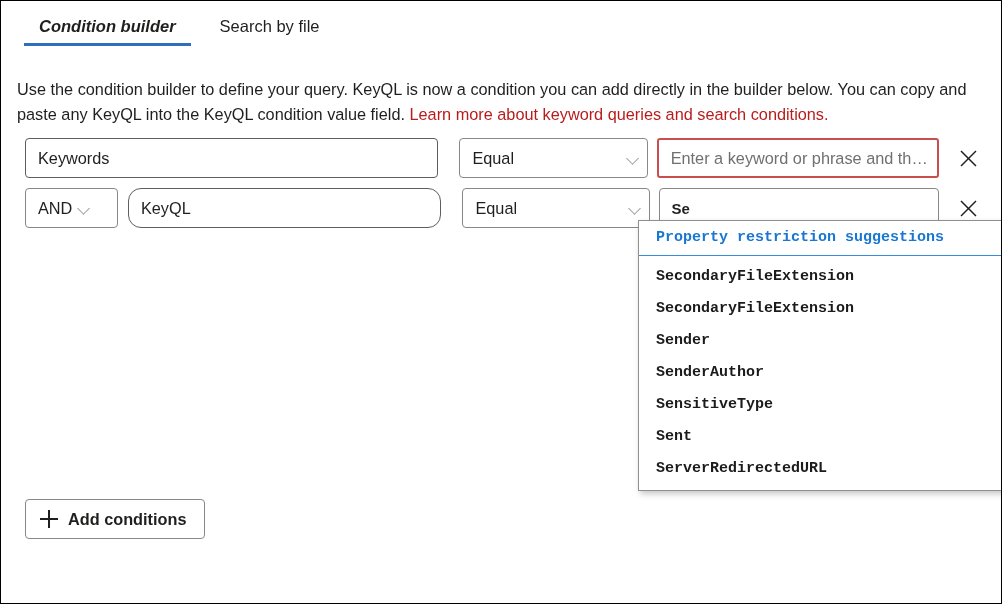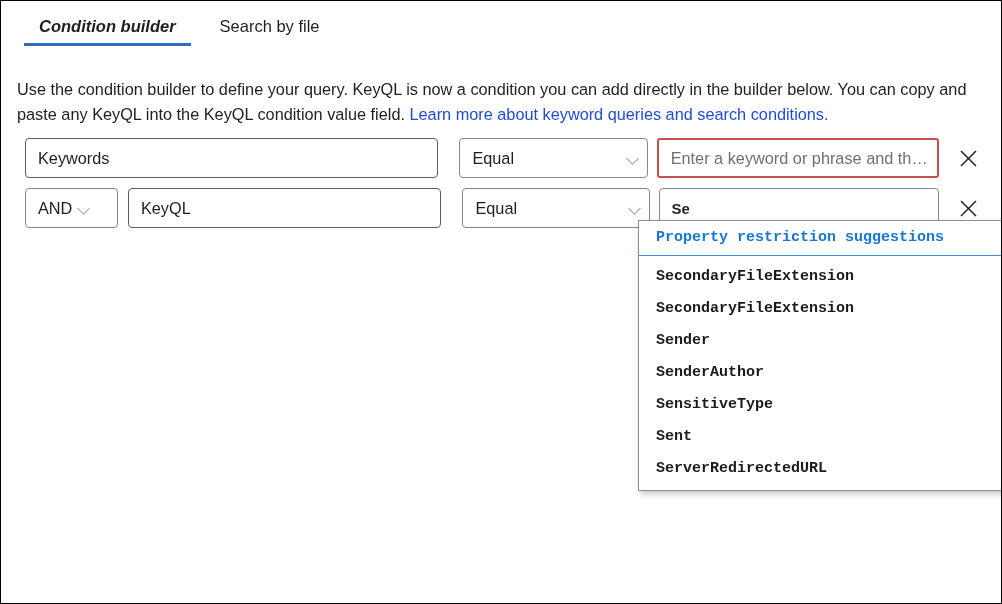--- a/index.html
+++ b/index.html
@@ -60,21 +60,21 @@
   .desc {
     position: absolute;
     left: 16px;
     top: 60px;
     width: 962px;
     font-size: 16.3px;
     line-height: 25px;
     color: #201f1e;
   }
   .desc a {
-    color: #1d4ed8;
+    color: #b91c1c;
     text-decoration: none;
   }
 
   
   .rows {
     position: absolute;
     left: 24px;
     top: 137px;
     width: 960px;
   }
@@ -109,21 +109,21 @@
   }
   .field .ph {
     color: #707070;
   }
 
   .conj {
     width: 95px;
     padding-right: 8px;
   }
   .prop-first { width: 422px; }
-  .prop { width: 322px; margin-left: 10px; }
+  .prop { width: 322px; margin-left: 10px; border-radius: 13px; }
   .op { width: 192px; margin-left: 21px; justify-content: space-between; padding-right: 8px; }
   .val { width: 288px; margin-left: 9px; }
   .val.typed { font-weight: bold; font-size: 15px; }
 
   .chev {
     width: 12px;
     height: 12px;
     flex: 0 0 auto;
     display: inline-block;
     position: relative;
@@ -282,20 +282,24 @@
       <button class="remove-btn">
         <svg width="19" height="19" viewBox="0 0 19 19">
           <line x1="2" y1="2" x2="17" y2="17" stroke="#201f1e" stroke-width="1.5"></line>
           <line x1="17" y1="2" x2="2" y2="17" stroke="#201f1e" stroke-width="1.5"></line>
         </svg>
       </button>
     </div>
 
   </div>
 
+  <button class="add-btn">
+    <span class="plus"></span>
+    <span>Add conditions</span>
+  </button>
 
   <div class="suggest">
     <div class="suggest-header">Property restriction suggestions</div>
     <ul class="suggest-list">
       <li>SecondaryFileExtension</li>
       <li>SecondaryFileExtension</li>
       <li>Sender</li>
       <li>SenderAuthor</li>
       <li>SensitiveType</li>
       <li>Sent</li>

